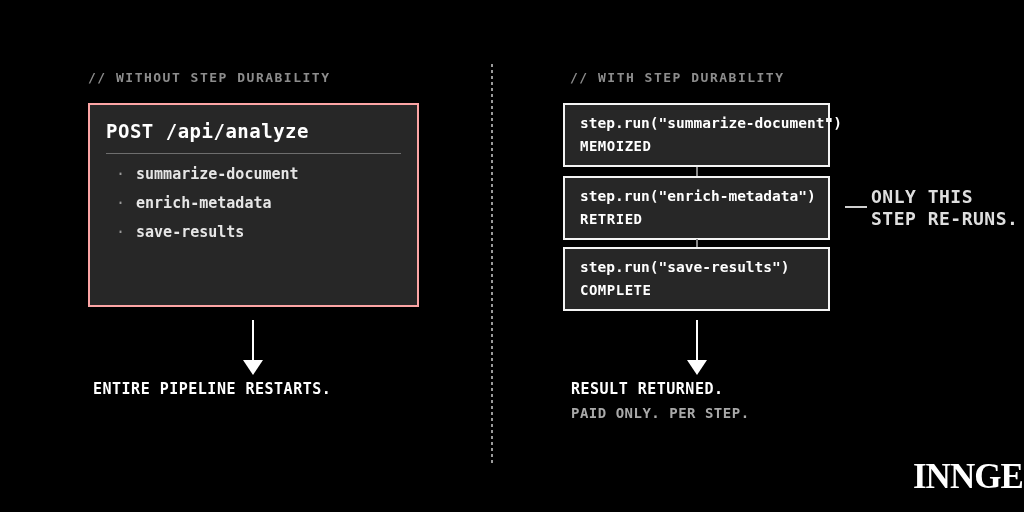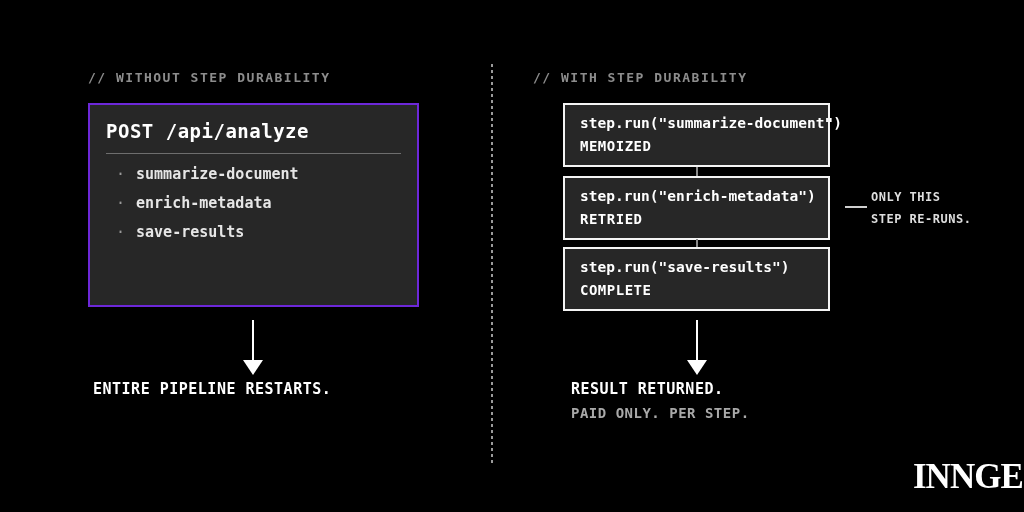--- a/index.html
+++ b/index.html
@@ -19,40 +19,40 @@
   
   .col-header {
     position: absolute;
     font-size: 13px;
     font-weight: bold;
     letter-spacing: 1.5px;
     color: #8d8d8d;
     white-space: nowrap;
   }
   .col-header.left  { left: 88px;  top: 70px; }
-  .col-header.right { left: 533px; top: 70px; }
+  .col-header.right { left: 570px; top: 70px; }
 
   
   .divider-dotted {
     position: absolute;
     left: 491px;
     top: 64px;
     width: 2px;
     height: 402px;
     background: repeating-linear-gradient(to bottom, #9a9a9a 0 3px, transparent 3px 6px);
   }
 
   
   .request-box {
     position: absolute;
     left: 88px;
     top: 103px;
     width: 331px;
     height: 204px;
-    border: 2px solid #6d28d9;
+    border: 2px solid #fca5a5;
     background: #272727;
     box-sizing: border-box;
   }
   .request-title {
     margin: 15px 16px 0 16px;
     font-size: 19px;
     font-weight: bold;
     color: #ffffff;
     letter-spacing: 0.5px;
     white-space: nowrap;
@@ -121,21 +121,21 @@
     left: 845px;
     top: 206px;
     width: 22px;
     height: 2px;
     background: #cfcfcf;
   }
   .annotation-text {
     position: absolute;
     left: 871px;
     top: 186px;
-    font-size: 12px;
+    font-size: 18px;
     font-weight: bold;
     line-height: 22px;
     letter-spacing: 0.5px;
     color: #dedede;
     white-space: nowrap;
   }
 
   
   .down-arrow { position: absolute; }
   .down-arrow .shaft {

